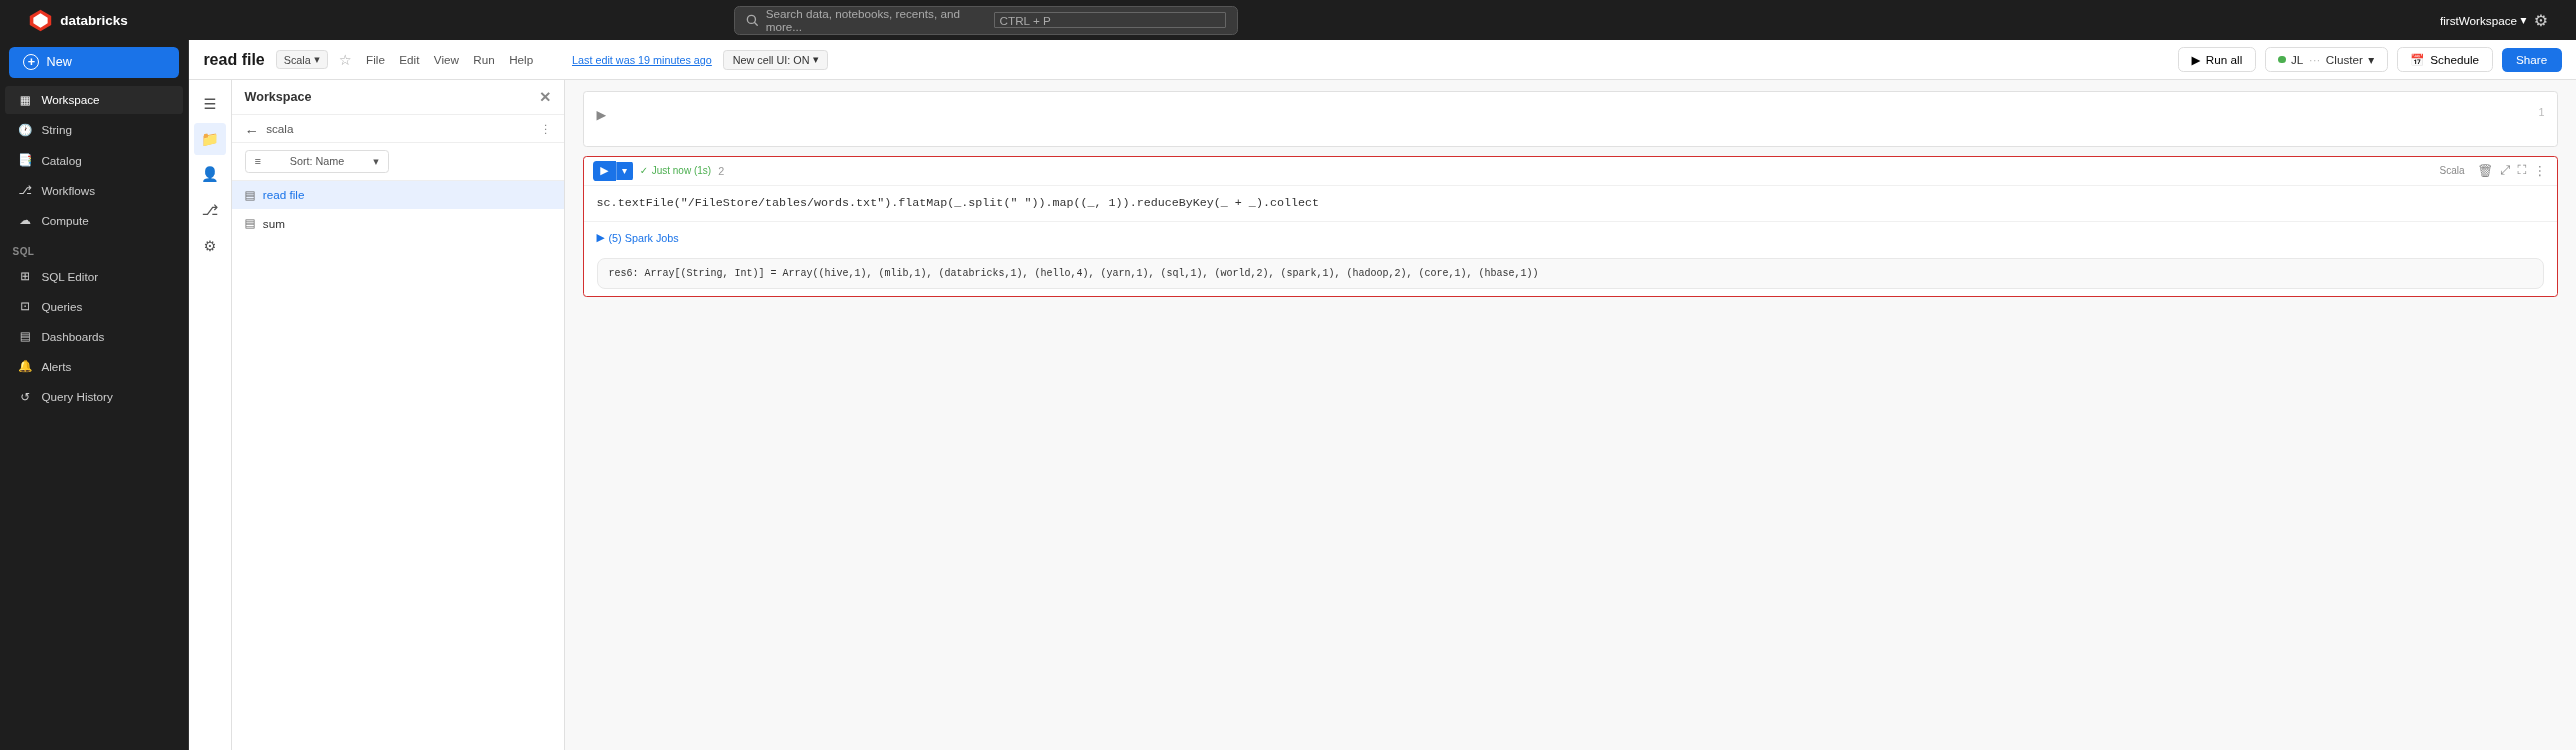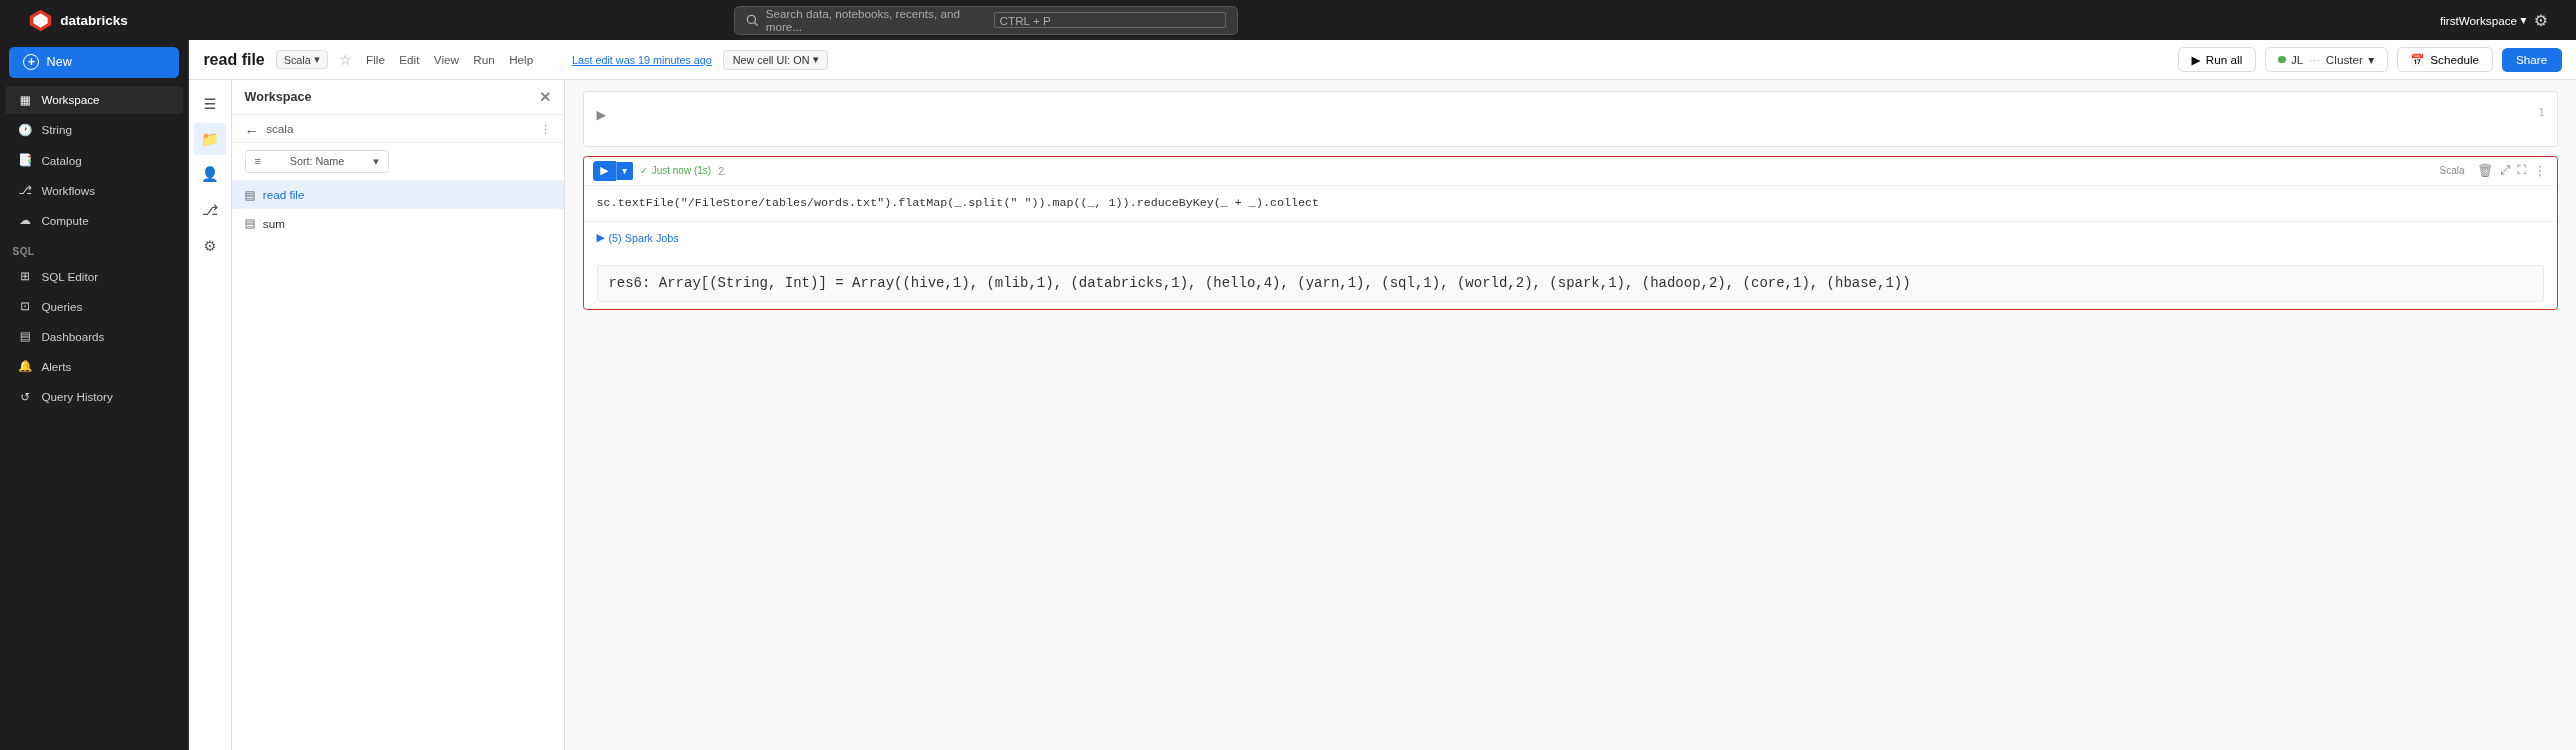--- a/index.html
+++ b/index.html
@@ -391,27 +391,27 @@
       color: #1a73e8;
       font-size: 10.8px;
       cursor: pointer;
       display: flex;
       align-items: center;
       gap: 3.6px;
       padding: 1.8px 0;
     }
     .output-result {
       font-family: 'Courier New', monospace;
-      font-size: 14px;
+      font-size: 10px;
       color: #333;
       background: #f9f9f9;
       border: 0.9px solid #e8e8e8;
-      border-radius: 3px;
+      border-radius: 8px;
       padding: 7.2px 10.8px;
-      margin-top: 19px;
+      margin-top: 12px;
       line-height: 1.5;
     }
 
     
     .cell-empty {
       min-height: 54px;
       display: flex;
       align-items: center;
     }
   </style>

